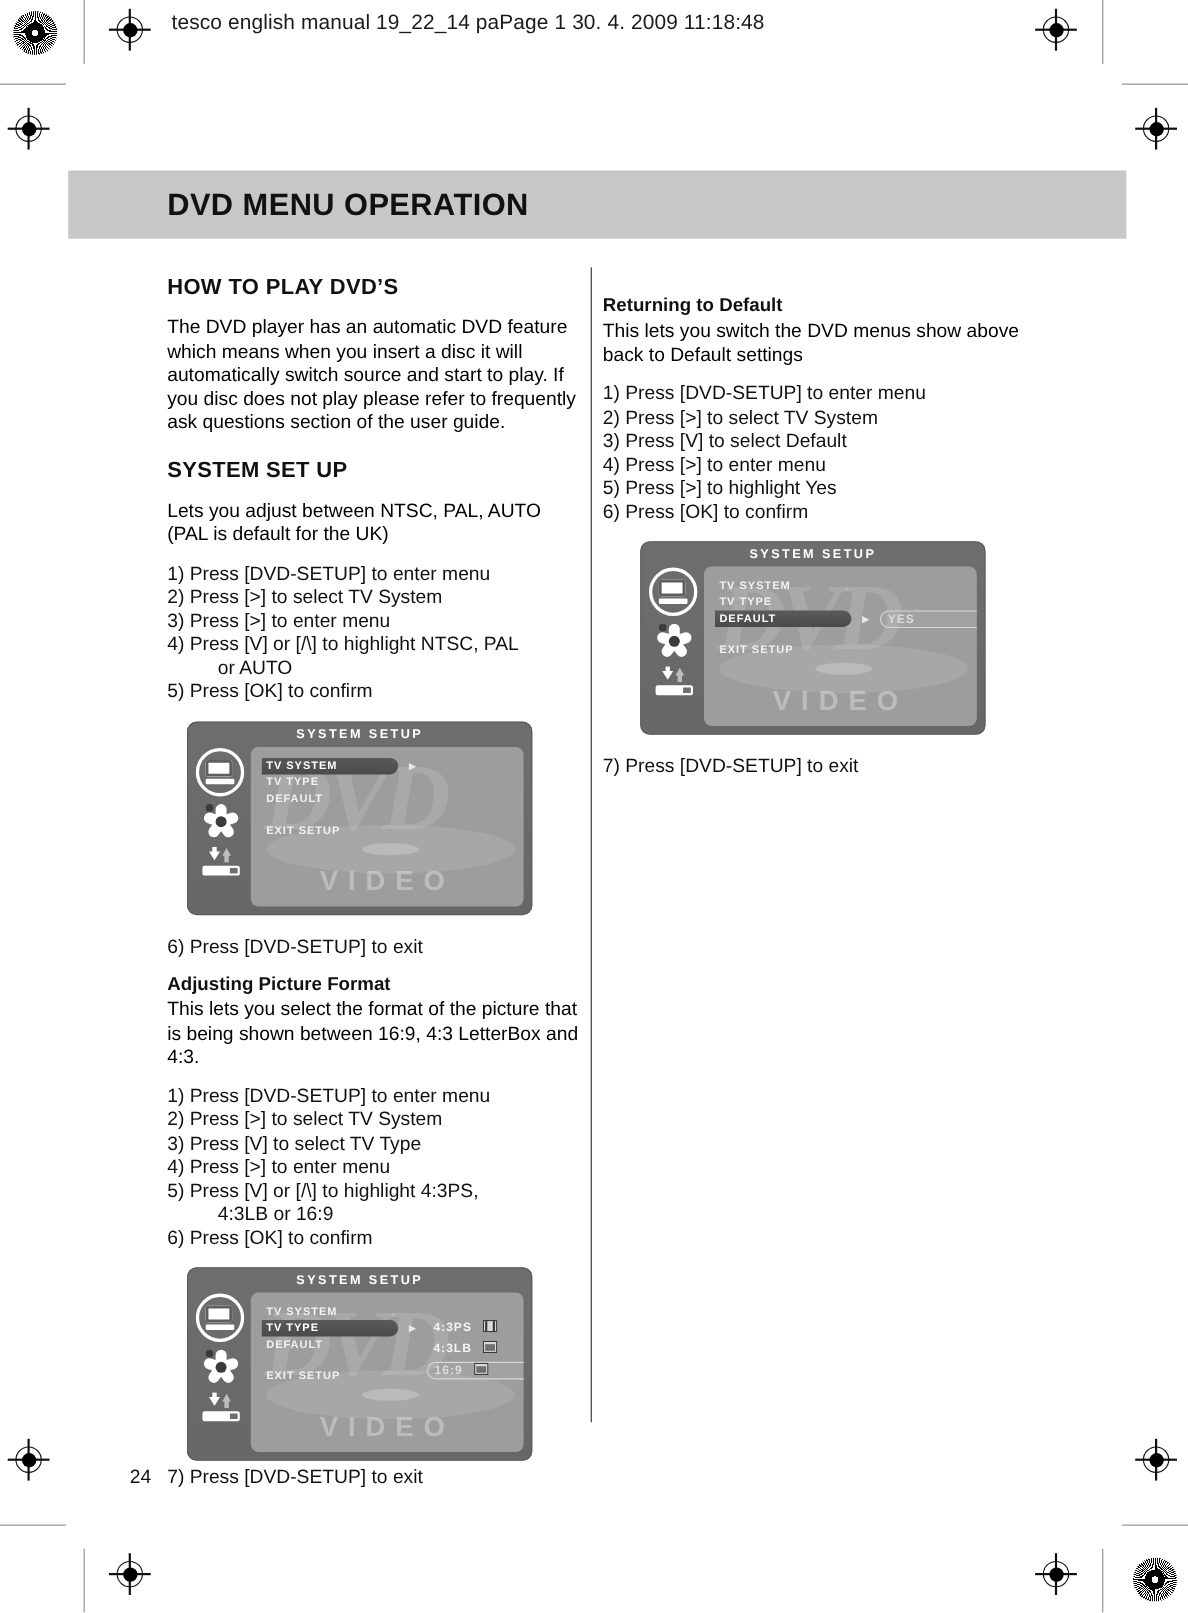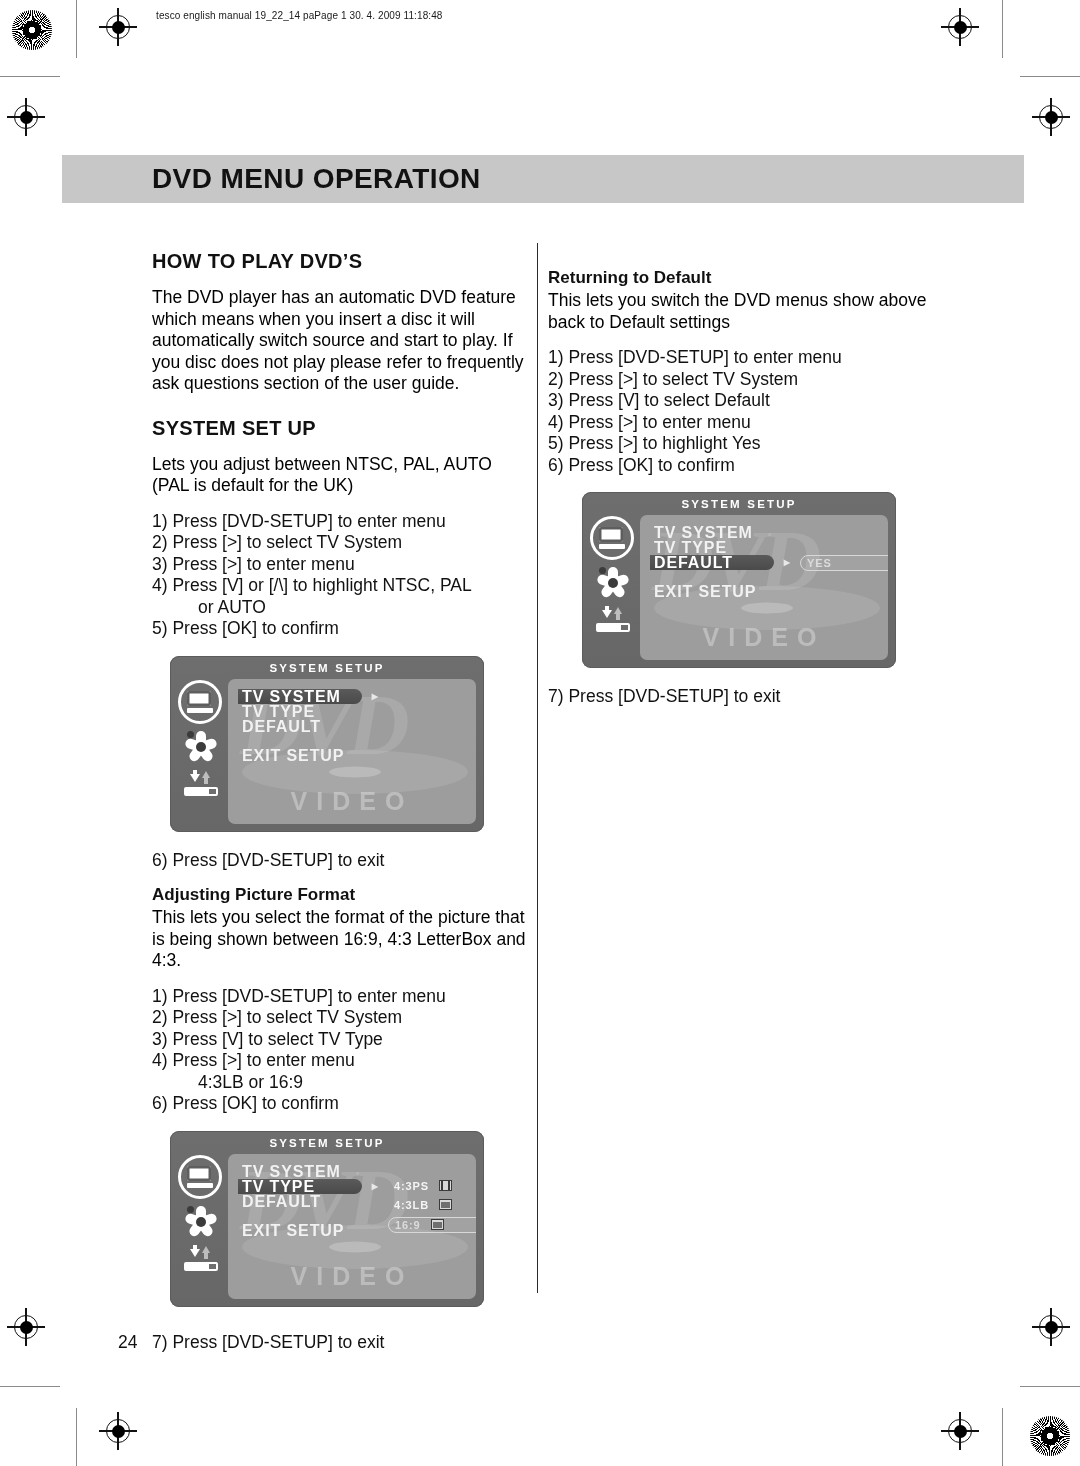--- a/index.html
+++ b/index.html
@@ -32,29 +32,29 @@
     background:
       radial-gradient(circle at 50% 50%, #ffffff 0 3px, #000 3px 9px, transparent 9px),
       repeating-conic-gradient(#000 0deg 3deg, #ffffff 3deg 6deg);
   }
 
   .crop-line { position: absolute; background: #8a8a8a; }
 
   
   .page-header-text {
     position: absolute; left: 156px; top: 10px;
-    font-size: 10px; color: #1a1a1a; letter-spacing: 0.1px;
+    font-size: 19px; color: #1a1a1a; letter-spacing: 0.1px;
     white-space: nowrap;
   }
 
   
   .content { position: absolute; left: 0; top: 0; width: 1080px; height: 1466px; }
 
   .title-bar {
-    position: absolute; left: 62px; top: 155px; width: 962px; height: 48px;
+    position: absolute; left: 62px; top: 155px; width: 962px; height: 62px;
     background: #c7c7c7;
   }
   .title-bar h1 {
     position: absolute; left: 90px; top: 50%; transform: translateY(-50%);
     font-size: 28px; font-weight: bold; color: #111; letter-spacing: 0.4px;
   }
 
   .col-divider {
     position: absolute; left: 537px; top: 243px; width: 1.4px; height: 1050px;
     background: #2b2b2b;
@@ -178,21 +178,21 @@
     background: #ffffff; border-radius: 2px;
   }
   .ico-level .bar::after {
     content: ""; position: absolute; right: 2px; top: 2px; width: 7px; height: 5px;
     background: #6e6e6e;
   }
 
   
   .osd-menu { position: absolute; left: 10px; top: 10px; width: 124px; }
   .mrow {
-    height: 15px; line-height: 15px; font-size: 16px; font-weight: bold;
+    height: 15px; line-height: 15px; font-size: 10px; font-weight: bold;
     color: #f2f2f2; letter-spacing: 0.9px; padding-left: 4px;
     position: relative; white-space: nowrap;
   }
   .mrow.sel {
     background: linear-gradient(#5a5a5a, #4a4a4a);
     border-radius: 0 8px 8px 0; width: 124px; color: #ffffff;
   }
   .mrow.sel::after {
     content: "\25B6"; position: absolute; right: -16px; top: 0;
     font-size: 8px; color: #e8e8e8; letter-spacing: 0;
@@ -380,20 +380,21 @@
 
     <div class="spacer-sm"></div>
     <h3 class="sub">Adjusting Picture Format</h3>
     <p class="body">This lets you select the format of the picture that is being shown between 16:9, 4:3 LetterBox and 4:3.</p>
 
     <ol class="steps">
       <li>1) Press [DVD-SETUP] to enter menu</li>
       <li>2) Press [&gt;] to select TV System</li>
       <li>3) Press [V] to select TV Type</li>
       <li>4) Press [&gt;] to enter menu</li>
+      <li>5) Press [V] or [/\] to highlight 4:3PS,</li>
       <li style="padding-left:46px; text-indent:0;">4:3LB or 16:9</li>
       <li>6) Press [OK] to confirm</li>
     </ol>
 
     <div class="osd">
       <div class="osd-title">SYSTEM SETUP</div>
       <div class="osd-side">
         <div class="ico-ring">
           <div class="ico-monitor">
               <div class="scr"></div>

